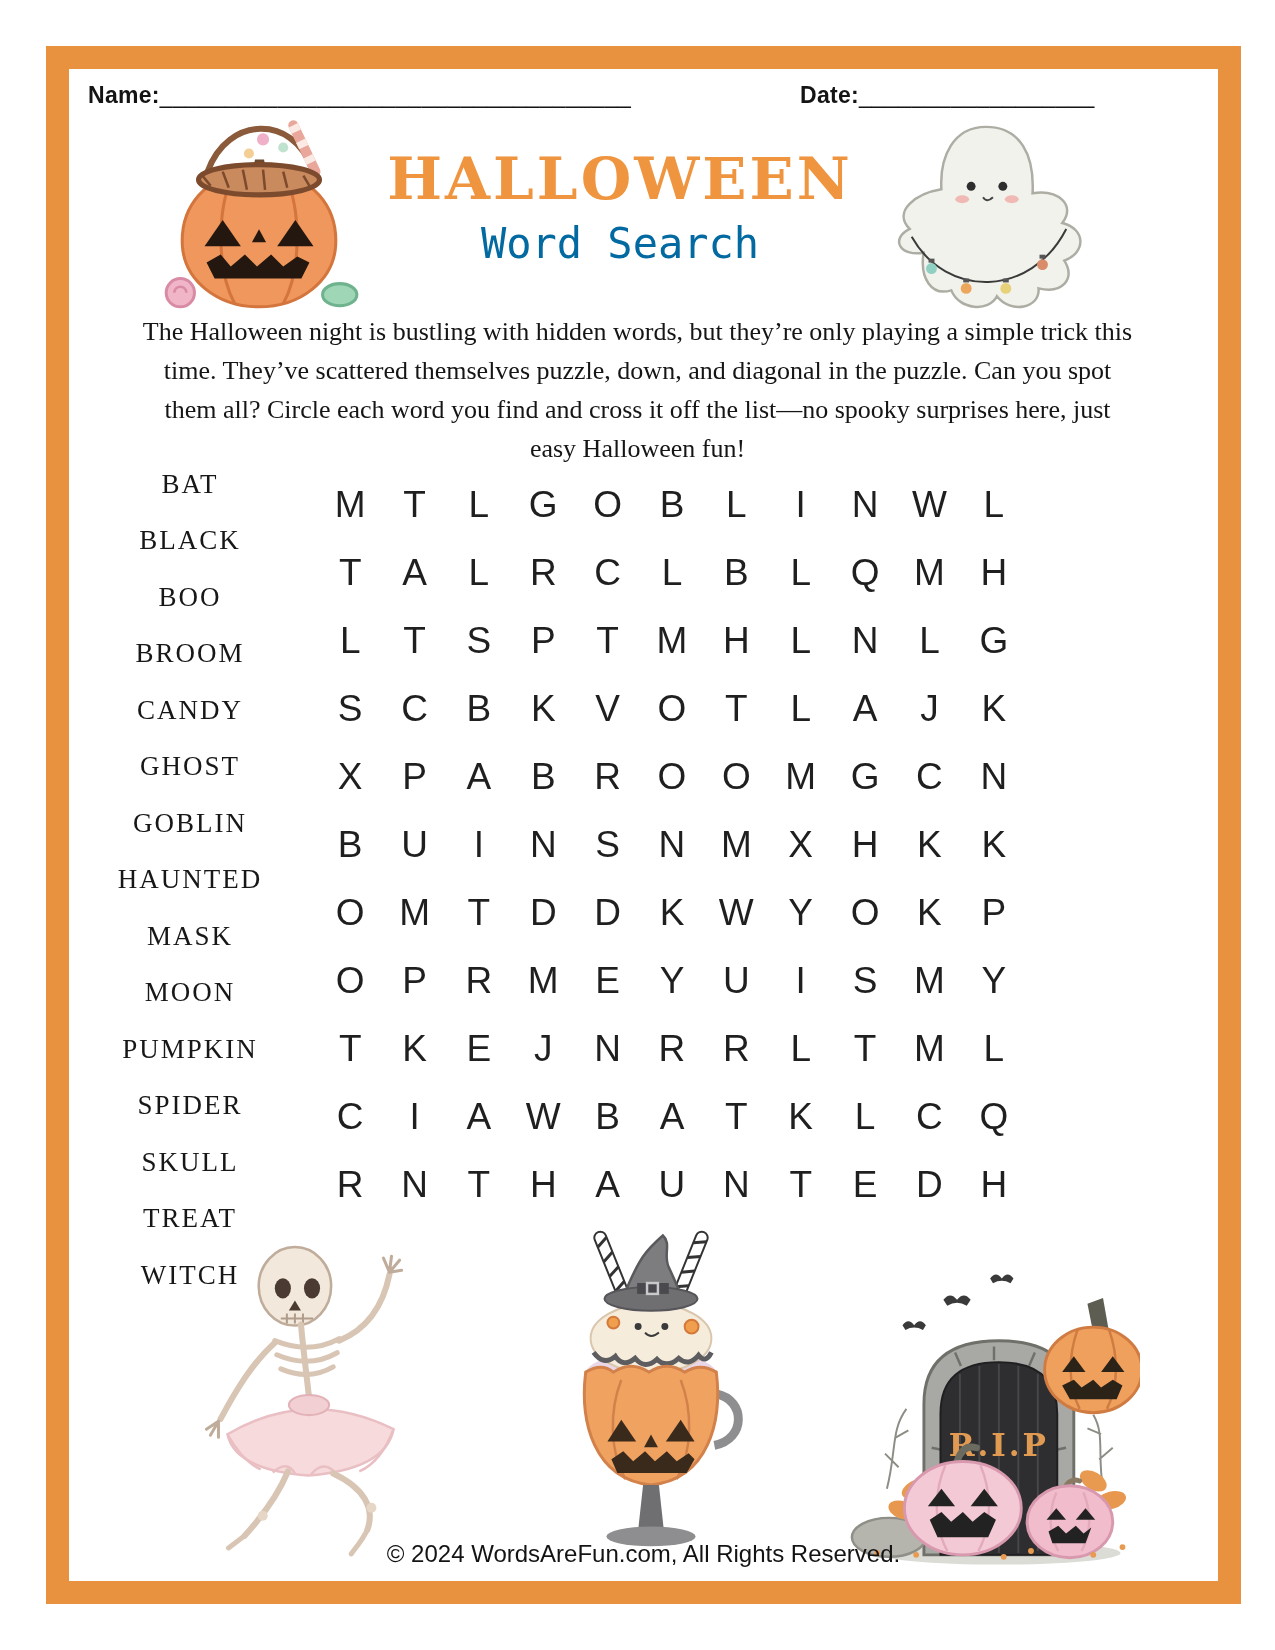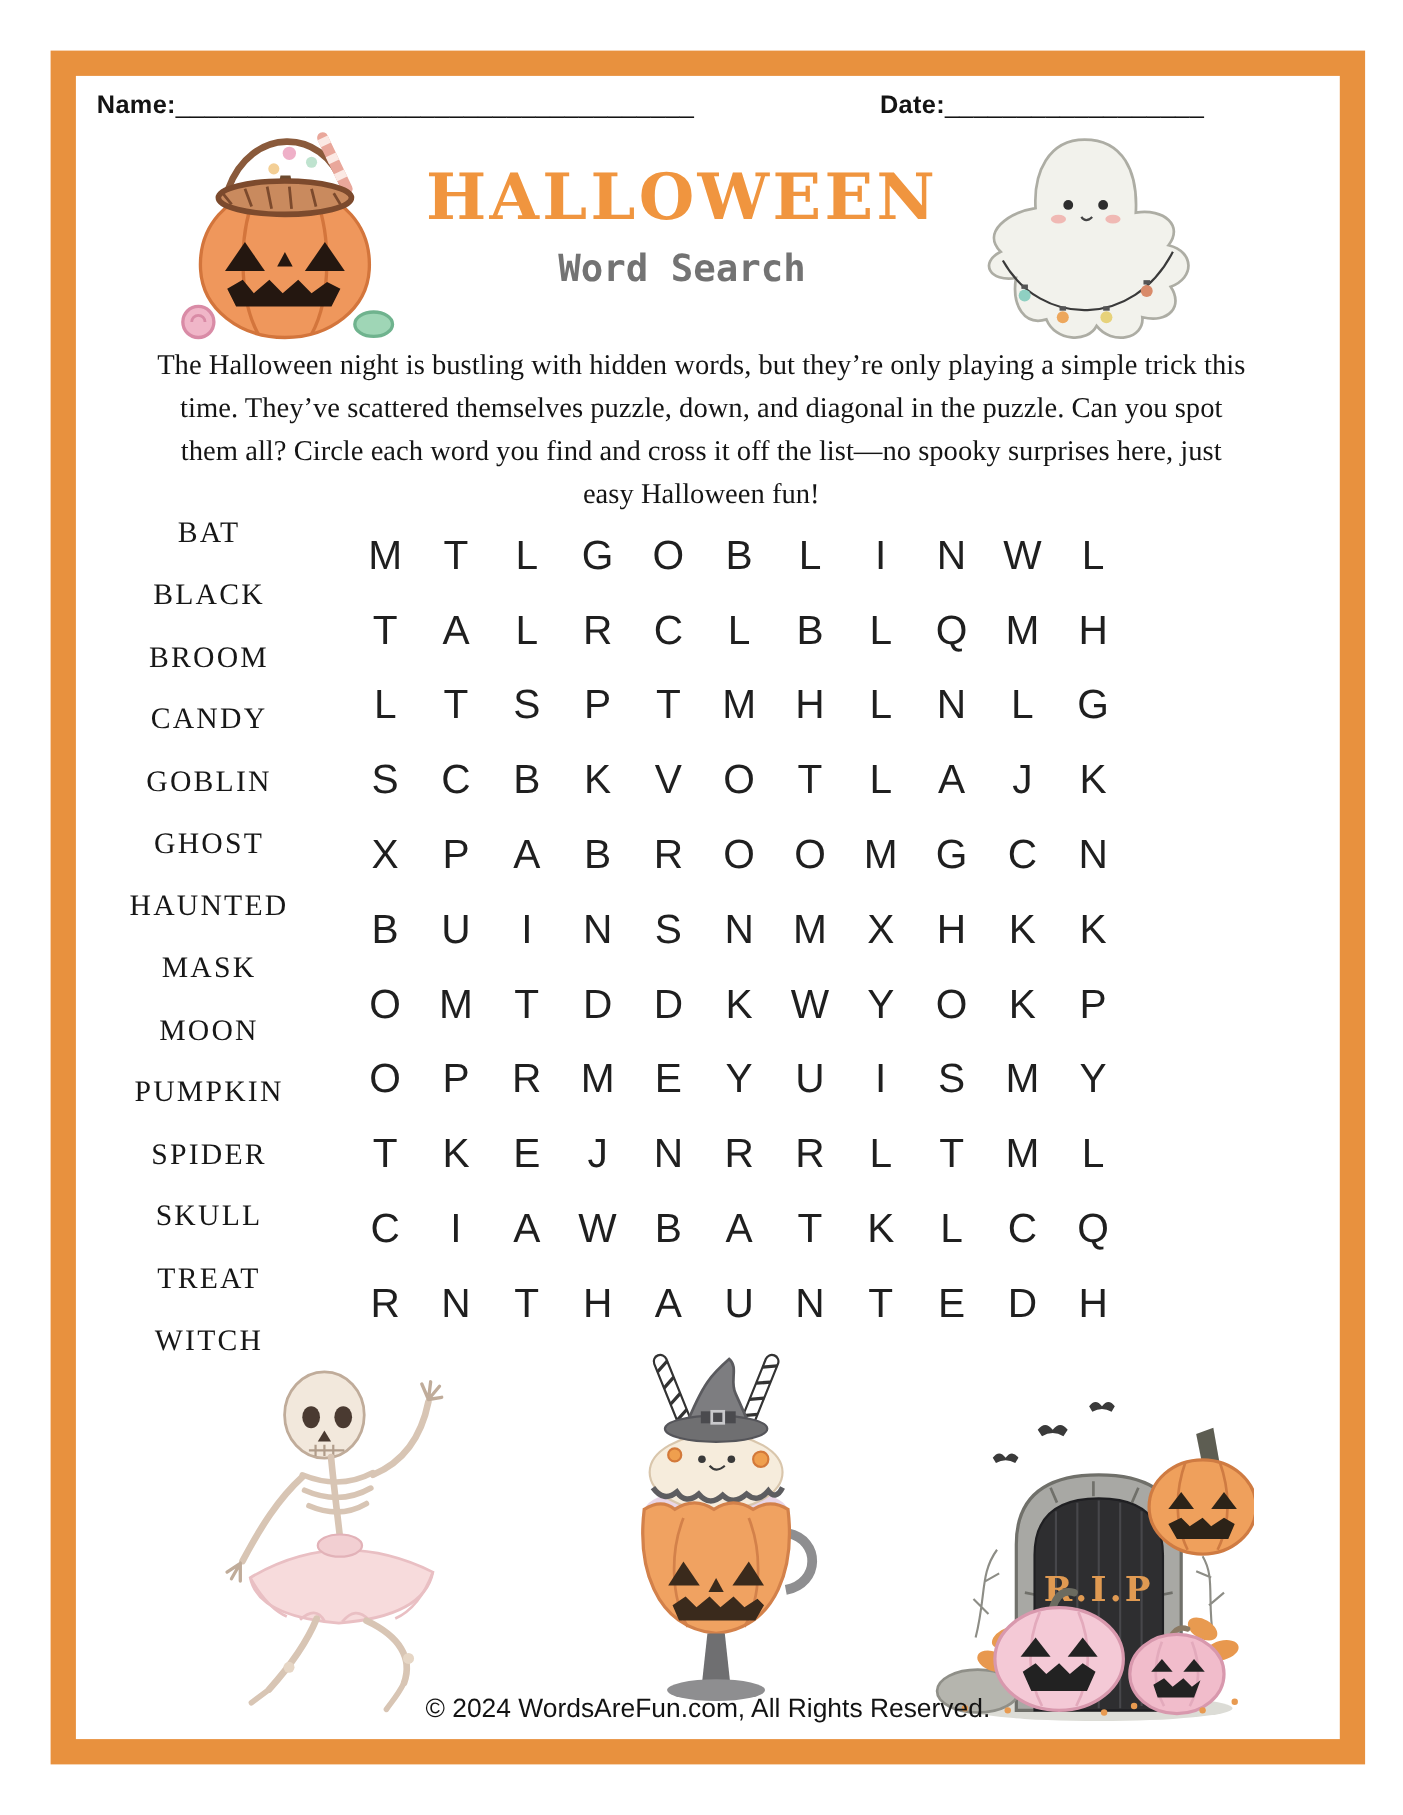--- a/index.html
+++ b/index.html
@@ -7,21 +7,21 @@
         font-family:"Liberation Sans",sans-serif;color:#1a1a1a;padding-left:12px;}
   .frame{position:absolute;left:46px;top:46px;right:46px;bottom:46px;border:23px solid #e8913e;}
   
   .hdr{position:absolute;top:82px;font-size:23px;color:#141414;letter-spacing:.3px;}
   .hdr .lbl{font-weight:600;}
   .hdr-name{left:88px;}
   .hdr-date{left:800px;}
   
   .titleblock{position:absolute;left:330px;top:140px;width:580px;text-align:center;}
   .title-main{font-family:"DejaVu Serif",serif;font-weight:700;font-size:58px;letter-spacing:3px;color:#f0953f;line-height:78px;}
-  .title-sub{font-family:"DejaVu Sans Mono",monospace;font-weight:700;font-size:34px;color:#737373;line-height:52px;}
+  .title-sub{font-family:"DejaVu Sans Mono",monospace;font-weight:400;font-size:42px;color:#0369a1;line-height:52px;}
   
   .instructions{position:absolute;left:75px;top:312px;width:1125px;text-align:center;
                 font-family:"Liberation Serif",serif;font-size:26px;line-height:39px;color:#151515;}
   
   .word-list{position:absolute;left:85px;top:456px;width:210px;}
   .word-list .word{height:56.5px;display:flex;align-items:center;justify-content:center;
                    font-family:"Liberation Serif",serif;font-size:27px;letter-spacing:2px;color:#171717;}
   
   .letter-grid{position:absolute;left:318px;top:471px;width:708px;}
   .grid-row{display:flex;height:68px;}
@@ -98,24 +98,25 @@
   <div>The Halloween night is bustling with hidden words, but they’re only playing a simple trick this</div>
       <div>time. They’ve scattered themselves puzzle, down, and diagonal in the puzzle. Can you spot</div>
       <div>them all? Circle each word you find and cross it off the list—no spooky surprises here, just</div>
       <div>easy Halloween fun!</div>
     </div>
 
   <div class="word-list">
 
   <div class="word">BAT</div>
       <div class="word">BLACK</div>
+      <div class="word">BOO</div>
       <div class="word">BROOM</div>
       <div class="word">CANDY</div>
+      <div class="word">GHOST</div>
       <div class="word">GOBLIN</div>
-      <div class="word">GHOST</div>
       <div class="word">HAUNTED</div>
       <div class="word">MASK</div>
       <div class="word">MOON</div>
       <div class="word">PUMPKIN</div>
       <div class="word">SPIDER</div>
       <div class="word">SKULL</div>
       <div class="word">TREAT</div>
       <div class="word">WITCH</div>
     </div>
 

